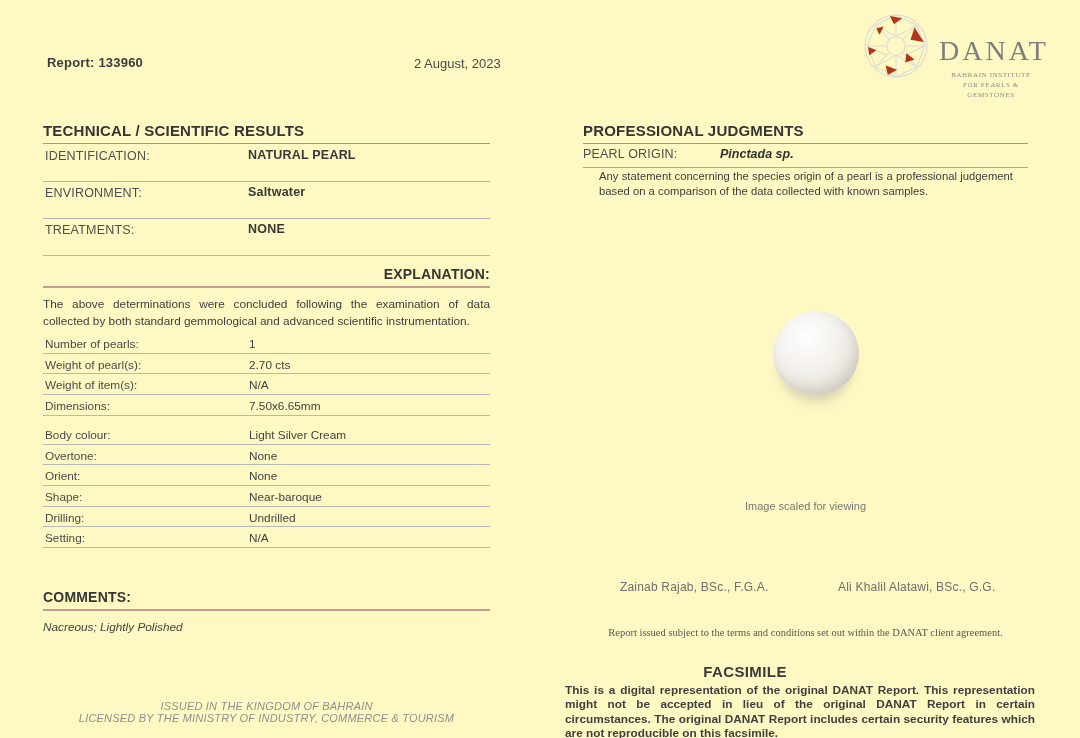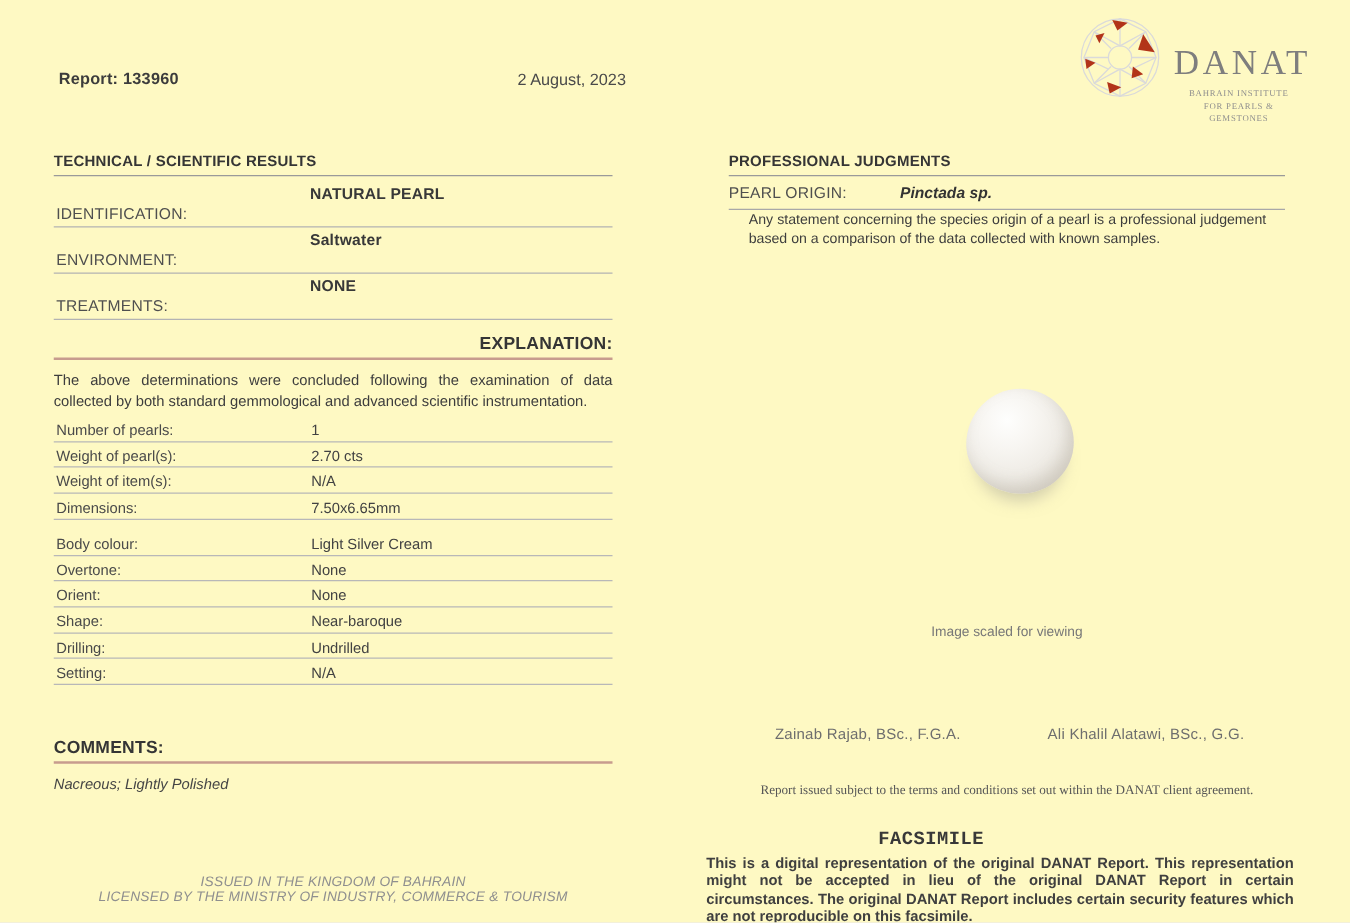--- a/index.html
+++ b/index.html
@@ -12,26 +12,26 @@
   .report-no{position:absolute;left:47px;top:55px;font-size:13px;font-weight:bold;color:#3c3c3c;letter-spacing:.2px;}
   .report-date{position:absolute;left:414px;top:56px;font-size:13px;color:#4a4a4a;}
   .logo{position:absolute;left:863px;top:13px;width:180px;height:70px;}
   .logo-emblem{position:absolute;left:0;top:0;}
   .logo-wordmark{position:absolute;left:76px;top:22px;font-family:"Liberation Serif",serif;font-size:28px;color:#7e7e7e;letter-spacing:3px;}
   .logo-sub{position:absolute;left:76px;top:57px;width:104px;text-align:center;font-family:"Liberation Serif",serif;font-size:7px;color:#8e8e8e;letter-spacing:.6px;line-height:1.45;}
   
   .col-left{position:absolute;left:43px;top:0;width:447px;}
   .col-right{position:absolute;left:583px;top:0;width:445px;}
   
-  .sec-title{position:absolute;width:447px;font-size:12px;font-weight:bold;color:#353535;letter-spacing:.2px;
+  .sec-title{position:absolute;width:447px;font-size:15px;font-weight:bold;color:#353535;letter-spacing:.2px;
              padding-bottom:4px;border-bottom:1px solid #9a9a9a;}
   .sec-title-red{border-bottom:2px solid #c79c8e;font-size:14px;}
   
   .tech-row{position:absolute;width:447px;height:36px;border-bottom:1px solid #b3b3b3;font-size:12.5px;}
-  .tech-row .lbl{position:absolute;left:2px;top:19px;color:#4f4f4f;letter-spacing:.2px;}
+  .tech-row .lbl{position:absolute;left:2px;top:4px;color:#4f4f4f;letter-spacing:.2px;}
   .tech-row .val{position:absolute;left:205px;top:3px;font-weight:bold;color:#383838;letter-spacing:.2px;text-align:center;}
   
   .para{font-size:11.8px;line-height:1.4;text-align:justify;color:#3d3d3d;}
   
   .detail-group{position:absolute;width:447px;}
   .detail-row{position:relative;height:20.7px;border-bottom:1px solid #b8b8b8;font-size:11.8px;box-sizing:border-box;}
   .detail-row .lbl{position:absolute;left:2px;top:4px;color:#4a4a4a;}
   .detail-row .val{position:absolute;left:206px;top:4px;color:#424242;}
   .comment-text{position:absolute;font-style:italic;font-size:11.8px;color:#454545;}
   .left-footer{position:absolute;left:0;top:700px;width:447px;text-align:center;font-style:italic;
@@ -44,21 +44,21 @@
   .pearl{position:absolute;left:190px;top:311px;width:86px;height:84px;
          border-radius:50% 50% 49% 51% / 53% 51% 49% 47%;
          background:radial-gradient(circle at 38% 30%, #fefefd 0%, #f7f5f1 30%, #efece6 55%, #e2ddd4 78%, #d2ccc1 95%);
          box-shadow:0 14px 12px -8px rgba(170,165,152,.5), inset -4px -6px 12px rgba(175,168,155,.35);}
   .pearl-caption{position:absolute;top:500px;width:445px;text-align:center;font-size:11px;color:#787878;}
   .signatures{position:absolute;top:580px;width:445px;display:flex;}
   .signature{flex:1;text-align:center;font-size:12px;color:#6e6e6e;letter-spacing:.2px;}
   .terms{position:absolute;top:627px;width:445px;text-align:center;font-size:10.5px;color:#575757;font-family:Liberation Serif, serif;}
   
   .facsimile{position:absolute;left:565px;top:663px;width:470px;}
-  .facs-title{text-align:center;padding-right:110px;font-size:15px;font-weight:bold;color:#383838;letter-spacing:.4px;font-family:Liberation Mono, monospace;}
+  .facs-title{text-align:center;padding-right:110px;font-size:15px;font-weight:bold;color:#383838;letter-spacing:.4px;}
   .facs-text{margin-top:3px;font-size:11.8px;font-weight:bold;line-height:1.22;text-align:justify;color:#3f3f3f;}
 </style>
 </head>
 <body>
 
 <div class="page">
 
   <div class="report-no">Report: 133960</div>
   <div class="report-date">2 August, 2023</div>
 

